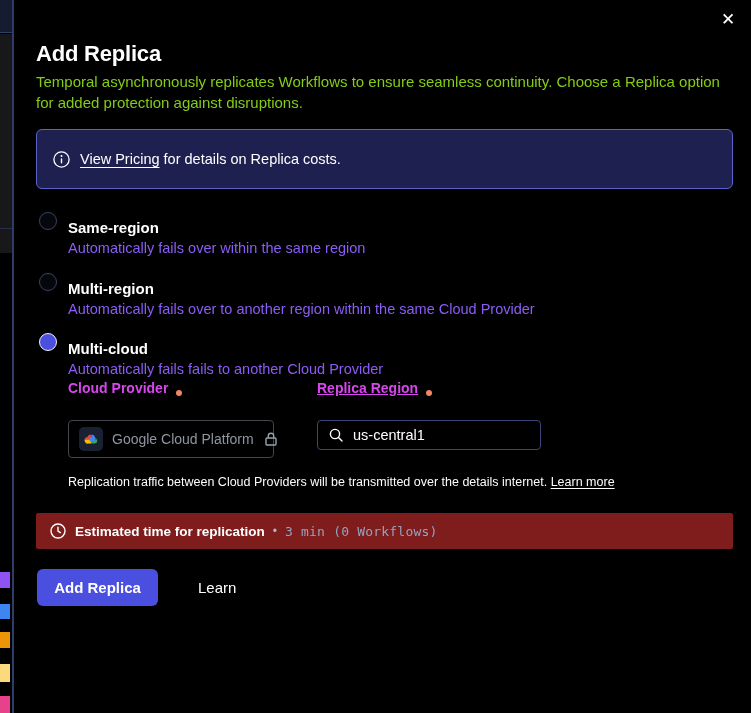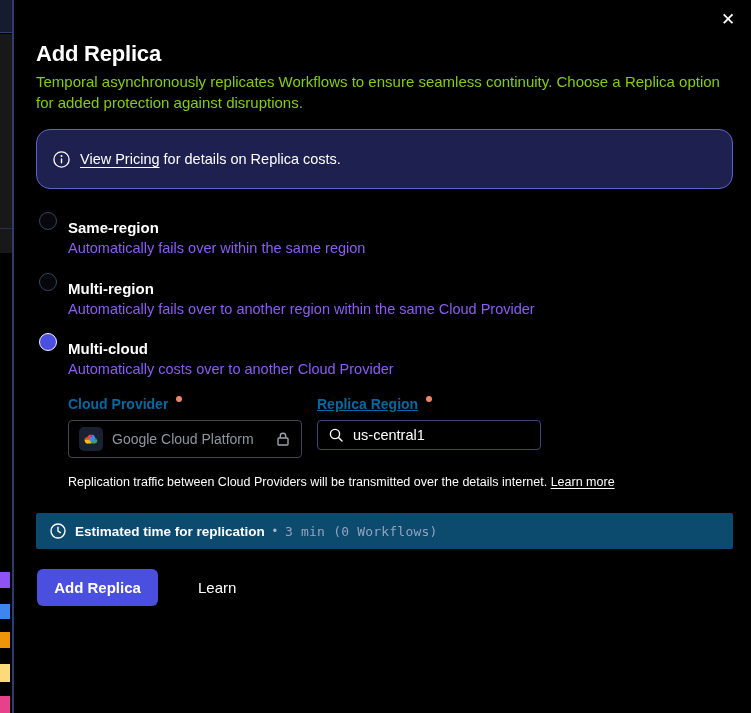--- a/index.html
+++ b/index.html
@@ -23,42 +23,42 @@
   .modal { position: absolute; left: 14px; top: 0; width: 737px; height: 713px; background: #000; }
 
   .close-btn { position: absolute; top: 9px; right: 13px; width: 20px; height: 20px;
     display: flex; align-items: center; justify-content: center; cursor: pointer;
     color: #fff; font-size: 17px; font-weight: 400; line-height: 1; }
 
   .title { position: absolute; left: 22px; top: 41px; font-size: 22px; font-weight: 700; letter-spacing: -0.2px; color: #fff; }
   .description { position: absolute; left: 22px; top: 71px; width: 688px; font-size: 15px; line-height: 21px; color: #84cc16; }
 
   .pricing-banner { position: absolute; left: 22px; top: 129px; width: 697px; height: 60px;
-    background: #1e2150; border: 1px solid #5a64c8; border-radius: 14px;
+    background: #1e2150; border: 1px solid #5a64c8; border-radius: 6px;
     display: flex; align-items: center; padding-left: 16px; gap: 10px; }
   .pricing-text { font-size: 14.5px; color: #fff; }
   .pricing-link { text-decoration: underline; text-underline-offset: 3px; cursor: pointer; color: #fff; }
 
   .option { position: absolute; left: 22px; width: 700px; }
   .option-0 { top: 212px; }
   .option-1 { top: 273px; }
   .option-2 { top: 333px; }
   .radio { position: absolute; left: 3px; top: 0px; width: 18px; height: 18px; border-radius: 50%;
     border: 1.5px solid #39445f; background: #05070c; cursor: pointer; }
   .radio.checked { border: 1.5px solid #f1f2f6; }
   .option-label { position: absolute; left: 32px; top: 7px; font-size: 15px; font-weight: 700; color: #fff; cursor: pointer; }
   .option-desc { position: absolute; left: 32px; top: 28px; font-size: 14.5px; color: #8b5cf6; white-space: nowrap; }
 
-  .field-label { position: absolute; top: 396px; font-size: 14px; font-weight: 700; color: #0369a1;
-    display: flex; align-items: flex-start; gap: 8px; }
+  .field-label { position: absolute; top: 380px; font-size: 14px; font-weight: 700; color: #d946ef;
+    display: flex; align-items: flex-end; gap: 8px; }
   .label-provider { left: 54px; }
   .label-region { left: 303px; text-decoration: underline; }
   .req-dot { width: 6px; height: 6px; border-radius: 50%; display: inline-block; }
 
-  .provider-box { position: absolute; left: 54px; top: 420px; width: 234px; height: 38px;
+  .provider-box { position: absolute; left: 54px; top: 420px; width: 206px; height: 38px;
     border: 1px solid #43454d; border-radius: 4px; background: #000;
     display: flex; align-items: center; padding: 0 10px; gap: 9px; }
   .gcp-badge { width: 24px; height: 24px; border-radius: 5px; background: #1a2133;
     display: flex; align-items: center; justify-content: center; flex: none; }
   .provider-value { font-size: 14px; color: #8f95a1; flex: 1 1 auto; white-space: nowrap; }
   .lock-icon { flex: none; display: flex; }
 
   .region-box { position: absolute; left: 303px; top: 420px; width: 224px; height: 30px;
     border: 1px solid #3c4778; border-radius: 4px; background: #000;
     display: flex; align-items: center; padding: 0 10px; gap: 9px; }
@@ -124,21 +124,21 @@
 
   <div class="option option-1">
     <span class="radio"></span>
     <span class="option-label">Multi-region</span>
     <span class="option-desc">Automatically fails over to another region within the same Cloud Provider</span>
   </div>
 
   <div class="option option-2">
     <span class="radio checked" style="background: rgb(74, 79, 224);"></span>
     <span class="option-label">Multi-cloud</span>
-    <span class="option-desc">Automatically costs over to another Cloud Provider</span>
+    <span class="option-desc">Automatically fails fails to another Cloud Provider</span>
   </div>
 
   <div class="field-label label-provider">
     <span>Cloud Provider</span>
     <span class="req-dot" style="background: rgb(239, 136, 98);"></span>
   </div>
   <div class="field-label label-region">
     <span>Replica Region</span>
     <span class="req-dot" style="background: rgb(239, 136, 98);"></span>
   </div>
@@ -174,21 +174,21 @@
       <svg width="16" height="16" viewBox="0 0 16 16" fill="none">
         <circle cx="7" cy="7" r="4.6" stroke="#ffffff" stroke-width="1.4"></circle>
         <line x1="10.5" y1="10.5" x2="14" y2="14" stroke="#ffffff" stroke-width="1.4" stroke-linecap="round"></line>
       </svg>
     </span>
     <input class="region-input" type="text" value="us-central1" style="">
   </div>
 
   <div class="note"><span>Replication traffic between Cloud Providers will be transmitted over the details internet. </span><a class="note-link">Learn more</a></div>
 
-  <div class="estimate-banner" style="background: #0c4a6e;">
+  <div class="estimate-banner" style="background: #7f1d1d;">
     <span>
       <svg width="16" height="16" viewBox="0 0 16 16" fill="none">
         <circle cx="8" cy="8" r="7" stroke="#ffffff" stroke-width="1.4"></circle>
         <path d="M8 4.2 V8.2 L10.4 9.6" stroke="#ffffff" stroke-width="1.4" stroke-linecap="round" stroke-linejoin="round"></path>
       </svg>
     </span>
     <span class="estimate-label">Estimated time for replication</span>
     <span class="estimate-bullet">•</span>
     <span class="estimate-value">3 min (0 Workflows)</span>
   </div>

